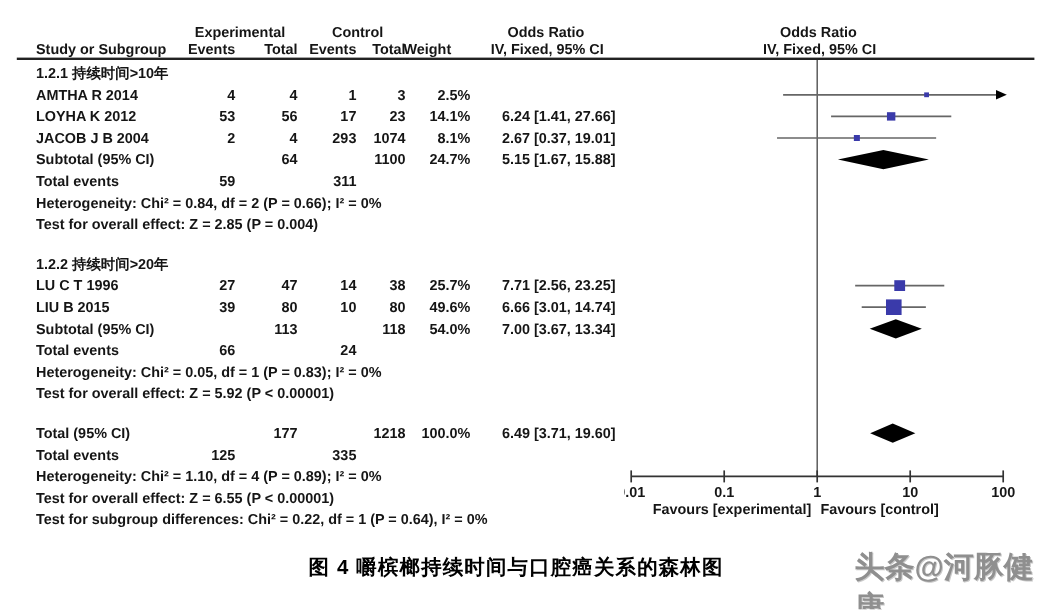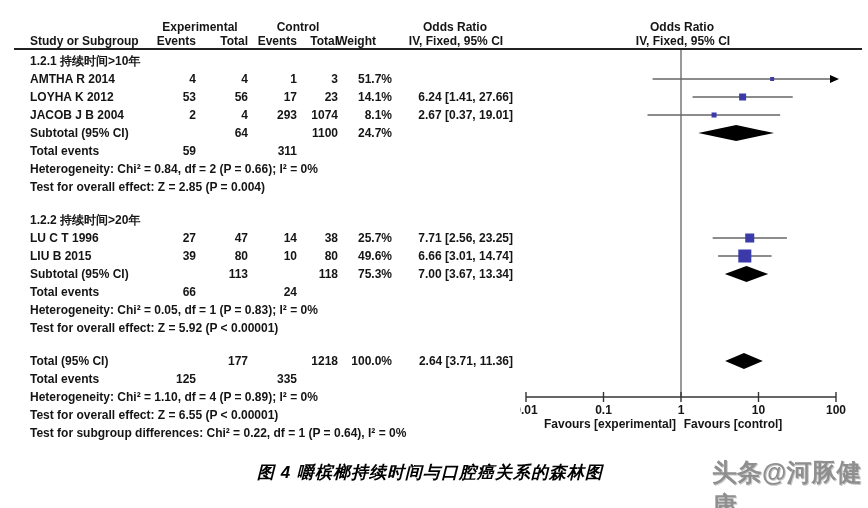--- a/index.html
+++ b/index.html
@@ -16,21 +16,21 @@
   .c-et{left:200px;width:48px;text-align:right;}
   .c-ce{left:250px;width:47px;text-align:right;}
   .c-ct{left:300px;width:38px;text-align:right;}
   .c-w{left:340px;width:52px;text-align:right;}
   .c-or{left:393px;width:120px;text-align:right;}
   #plot{position:absolute;left:520px;top:0;}
   .fav{position:absolute;top:417px;width:170px;text-align:center;font-size:12px;}
   #fav-left{left:525px;}
   #fav-right{left:648px;}
   #caption{position:absolute;left:180px;top:461px;width:500px;text-align:center;
-           font-size:17px;letter-spacing:1px;color:#000;font-style:italic;}
+           font-size:17px;letter-spacing:1px;color:#000;}
   #watermark{position:absolute;left:712px;top:456px;font-size:25px;color:#8f8f8f;
              letter-spacing:0px;text-shadow:1px 1px 0 #c9c9c9;}
 </style>
 </head>
 <body>
 
 <div id="app">
 
   <div class="cell ctr" style="top:20px;left:159px;width:82px;">Experimental</div>
   <div class="cell ctr" style="top:20px;left:258px;width:80px;">Control</div>
@@ -51,21 +51,21 @@
   <div id="rows">
       <div class="frow" style="top: 52px;">
         <span class="c-name">1.2.1 持续时间&gt;10年</span>
       </div>
       <div class="frow" style="top: 70px;">
         <span class="c-name">AMTHA R 2014</span>
         <span class="c-ee">4</span>
         <span class="c-et">4</span>
         <span class="c-ce">1</span>
         <span class="c-ct">3</span>
-        <span class="c-w">51.7%</span>
+        <span class="c-w">2.5%</span>
       </div>
       <div class="frow" style="top: 88px;">
         <span class="c-name">LOYHA K 2012</span>
         <span class="c-ee">53</span>
         <span class="c-et">56</span>
         <span class="c-ce">17</span>
         <span class="c-ct">23</span>
         <span class="c-w">14.1%</span>
         <span class="c-or">6.24 [1.41, 27.66]</span>
       </div>
@@ -76,20 +76,21 @@
         <span class="c-ce">293</span>
         <span class="c-ct">1074</span>
         <span class="c-w">8.1%</span>
         <span class="c-or">2.67 [0.37, 19.01]</span>
       </div>
       <div class="frow" style="top: 124px;">
         <span class="c-name">Subtotal (95% CI)</span>
         <span class="c-et">64</span>
         <span class="c-ct">1100</span>
         <span class="c-w">24.7%</span>
+        <span class="c-or">5.15 [1.67, 15.88]</span>
       </div>
       <div class="frow" style="top: 142px;">
         <span class="c-name">Total events</span>
         <span class="c-ee">59</span>
         <span class="c-ce">311</span>
       </div>
       <div class="frow" style="top: 160px;">
         <span class="c-name">Heterogeneity: Chi² = 0.84, df = 2 (P = 0.66); I² = 0%</span>
       </div>
       <div class="frow" style="top: 178px;">
@@ -113,40 +114,40 @@
         <span class="c-et">80</span>
         <span class="c-ce">10</span>
         <span class="c-ct">80</span>
         <span class="c-w">49.6%</span>
         <span class="c-or">6.66 [3.01, 14.74]</span>
       </div>
       <div class="frow" style="top: 265px;">
         <span class="c-name">Subtotal (95% CI)</span>
         <span class="c-et">113</span>
         <span class="c-ct">118</span>
-        <span class="c-w">75.3%</span>
+        <span class="c-w">54.0%</span>
         <span class="c-or">7.00 [3.67, 13.34]</span>
       </div>
       <div class="frow" style="top: 283px;">
         <span class="c-name">Total events</span>
         <span class="c-ee">66</span>
         <span class="c-ce">24</span>
       </div>
       <div class="frow" style="top: 301px;">
         <span class="c-name">Heterogeneity: Chi² = 0.05, df = 1 (P = 0.83); I² = 0%</span>
       </div>
       <div class="frow" style="top: 319px; text-align: right;">
         <span class="c-name">Test for overall effect: Z = 5.92 (P &lt; 0.00001)</span>
       </div>
       <div class="frow" style="top: 352px;">
         <span class="c-name">Total (95% CI)</span>
         <span class="c-et">177</span>
         <span class="c-ct">1218</span>
         <span class="c-w">100.0%</span>
-        <span class="c-or">2.64 [3.71, 11.36]</span>
+        <span class="c-or">6.49 [3.71, 19.60]</span>
       </div>
       <div class="frow" style="top: 370px;">
         <span class="c-name">Total events</span>
         <span class="c-ee">125</span>
         <span class="c-ce">335</span>
       </div>
       <div class="frow" style="top: 388px;">
         <span class="c-name">Heterogeneity: Chi² = 1.10, df = 4 (P = 0.89); I² = 0%</span>
       </div>
       <div class="frow" style="top: 406px;">

